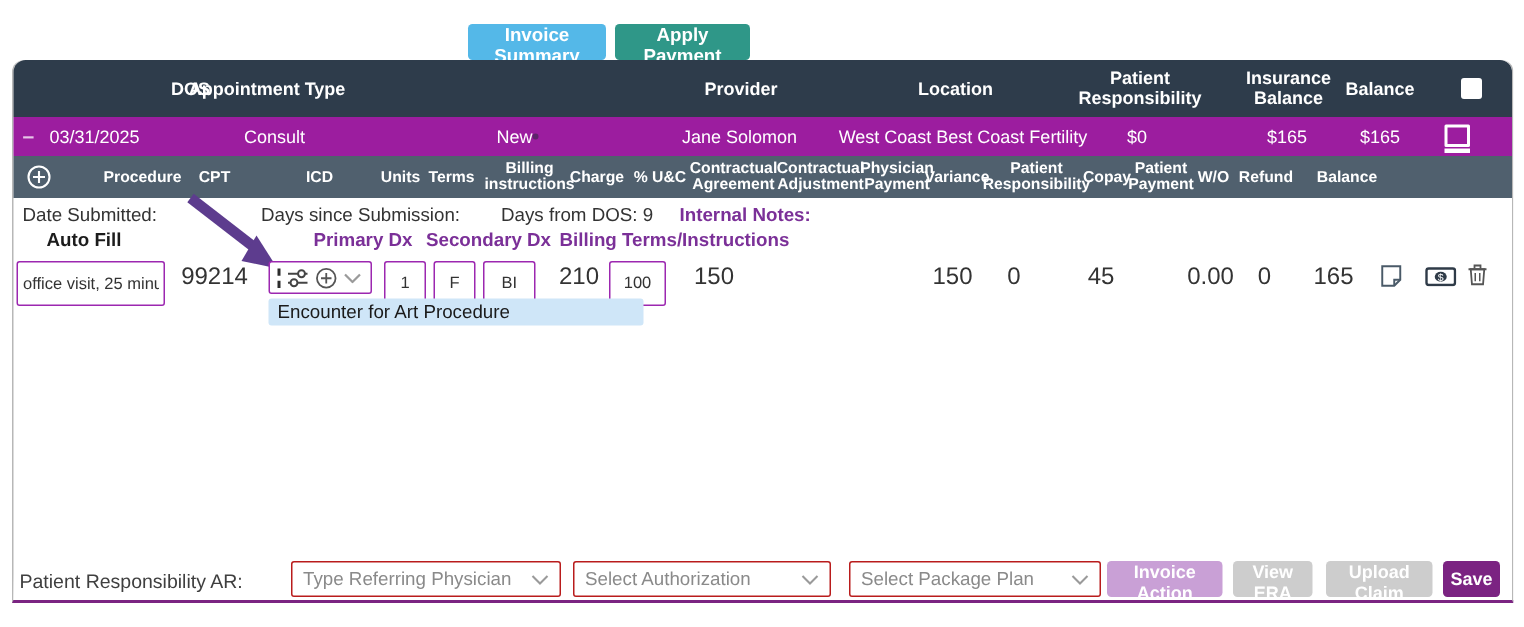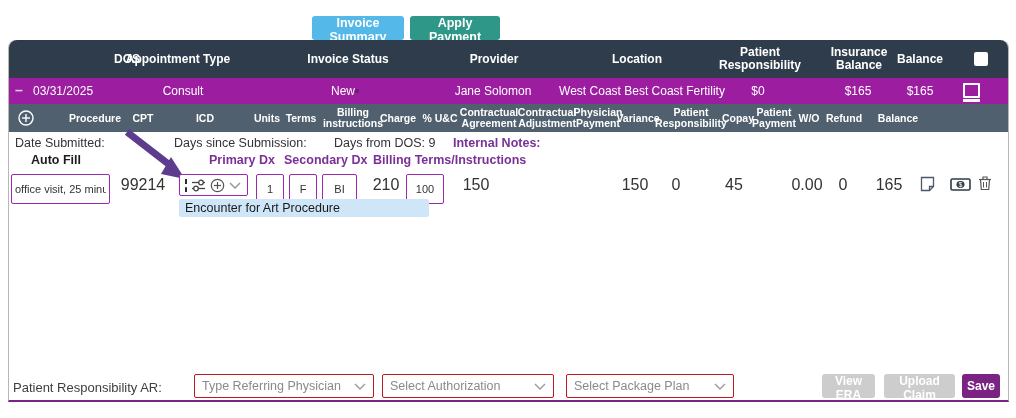--- a/index.html
+++ b/index.html
@@ -42,21 +42,21 @@
   .p-presp{left:749px;} .p-insbal{left:849px;} .p-bal{left:911px;}
   .p-dot{position:absolute;left:346px;top:11px;width:4px;height:4px;border-radius:50%;background:rgba(40,40,60,.55);}
   .p-doc{position:absolute;left:954px;top:5px;width:13px;height:11px;border:2px solid #fff;border-radius:1px;cursor:pointer;}
   .p-doc::after{content:"";position:absolute;left:-2px;right:-2px;bottom:-6px;height:3px;background:#fff;}
 
   
   .subhdr{position:absolute;left:0;top:64px;width:100%;height:28px;background:#50606e;}
   .scell{position:absolute;top:0;height:28px;display:flex;align-items:center;justify-content:center;
     transform:translateX(-50%);color:#fff;font-size:10.5px;font-weight:bold;text-align:center;line-height:11px;}
   .s-addicon{position:absolute;left:8px;top:5px;width:18px;height:18px;cursor:pointer;transform:none;}
-  .s0{left:86px;width:70px;} .s1{left:134px;width:40px;} .s2{left:196px;width:40px;}
+  .s0{left:86px;width:70px;} .s1{left:134px;width:40px;} .s2{left:204px;width:40px;}
   .s3{left:258px;width:42px;} .s4{left:292px;width:44px;} .s5{left:344px;width:62px;}
   .s6{left:389px;width:48px;} .s7{left:431px;width:50px;} .s8{left:480px;width:64px;}
   .s9{left:538px;width:64px;} .s10{left:589px;width:58px;} .s11{left:629px;width:52px;}
   .s12{left:682px;width:86px;} .s13{left:729px;width:44px;} .s14{left:765px;width:52px;}
   .s15{left:800px;width:36px;} .s16{left:835px;width:46px;} .s17{left:889px;width:54px;}
 
   
   .info{position:absolute;font-size:12.5px;color:#333;white-space:nowrap;}
   .i-datesub{left:6px;top:96px;}
   .i-dayssub{left:165px;top:96px;}
@@ -112,21 +112,20 @@
 <div class="stage">
 
   <button class="btn-top btn-summary">Invoice Summary</button>
   <button class="btn-top btn-apply">Apply Payment</button>
 
   <div class="panel">
 
     <div class="hdr">
       <div class="hcell h-dos">DOS</div>
       <div class="hcell h-apt">Appointment Type</div>
-      <div class="hcell h-status">Invoice Status</div>
       <div class="hcell h-provider">Provider</div>
       <div class="hcell h-location">Location</div>
       <div class="hcell h-presp">Patient Responsibility</div>
       <div class="hcell h-insbal">Insurance Balance</div>
       <div class="hcell h-bal">Balance</div>
       <div class="h-check"></div>
     </div>
 
     <div class="prow">
       <span class="p-minus">–</span>
@@ -262,17 +261,18 @@
       <svg width="12" height="7" viewBox="0 0 12 7">
           <polyline points="1,1 6,6 11,1" fill="none" stroke="#9a9a9a" stroke-width="1.4"></polyline>
         </svg>
     </div>
     <div class="dd dd3">
       <span>Select Package Plan</span>
       <svg width="12" height="7" viewBox="0 0 12 7">
           <polyline points="1,1 6,6 11,1" fill="none" stroke="#9a9a9a" stroke-width="1.4"></polyline>
         </svg>
     </div>
+    <button class="fbtn b-action">Invoice Action</button>
     <button class="fbtn b-era">View ERA</button>
     <button class="fbtn b-upload">Upload Claim</button>
     <button class="fbtn b-save">Save</button>
   </div>
 </div>
 
 </body></html>

